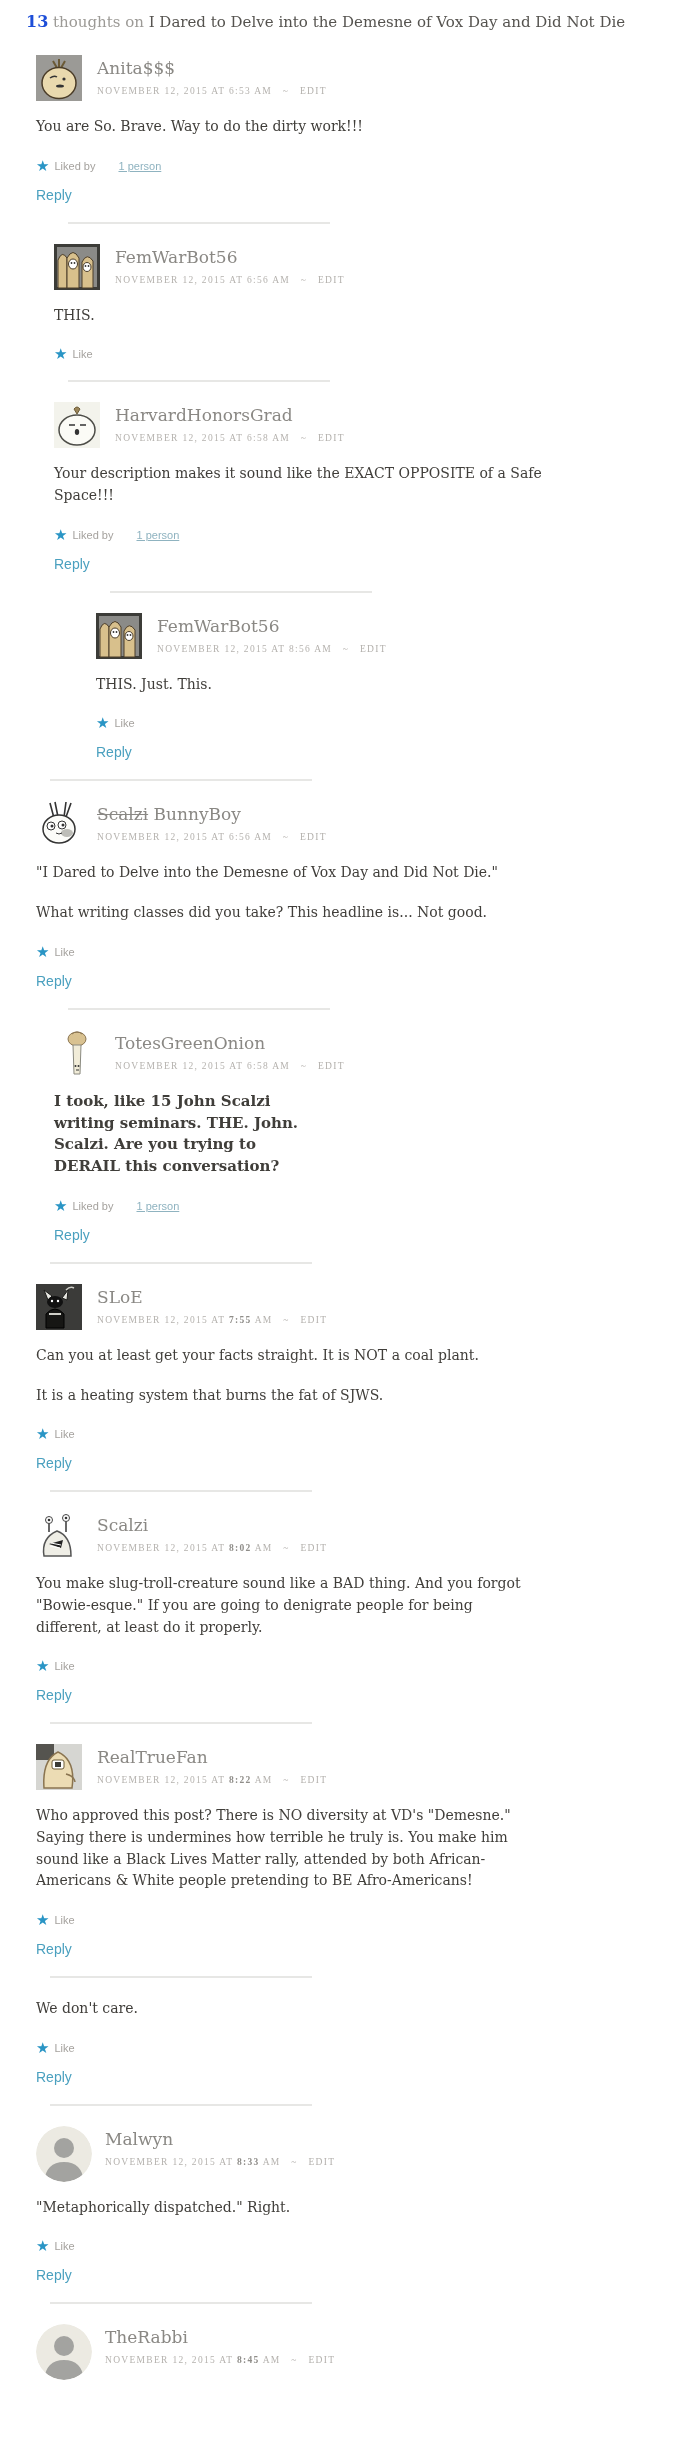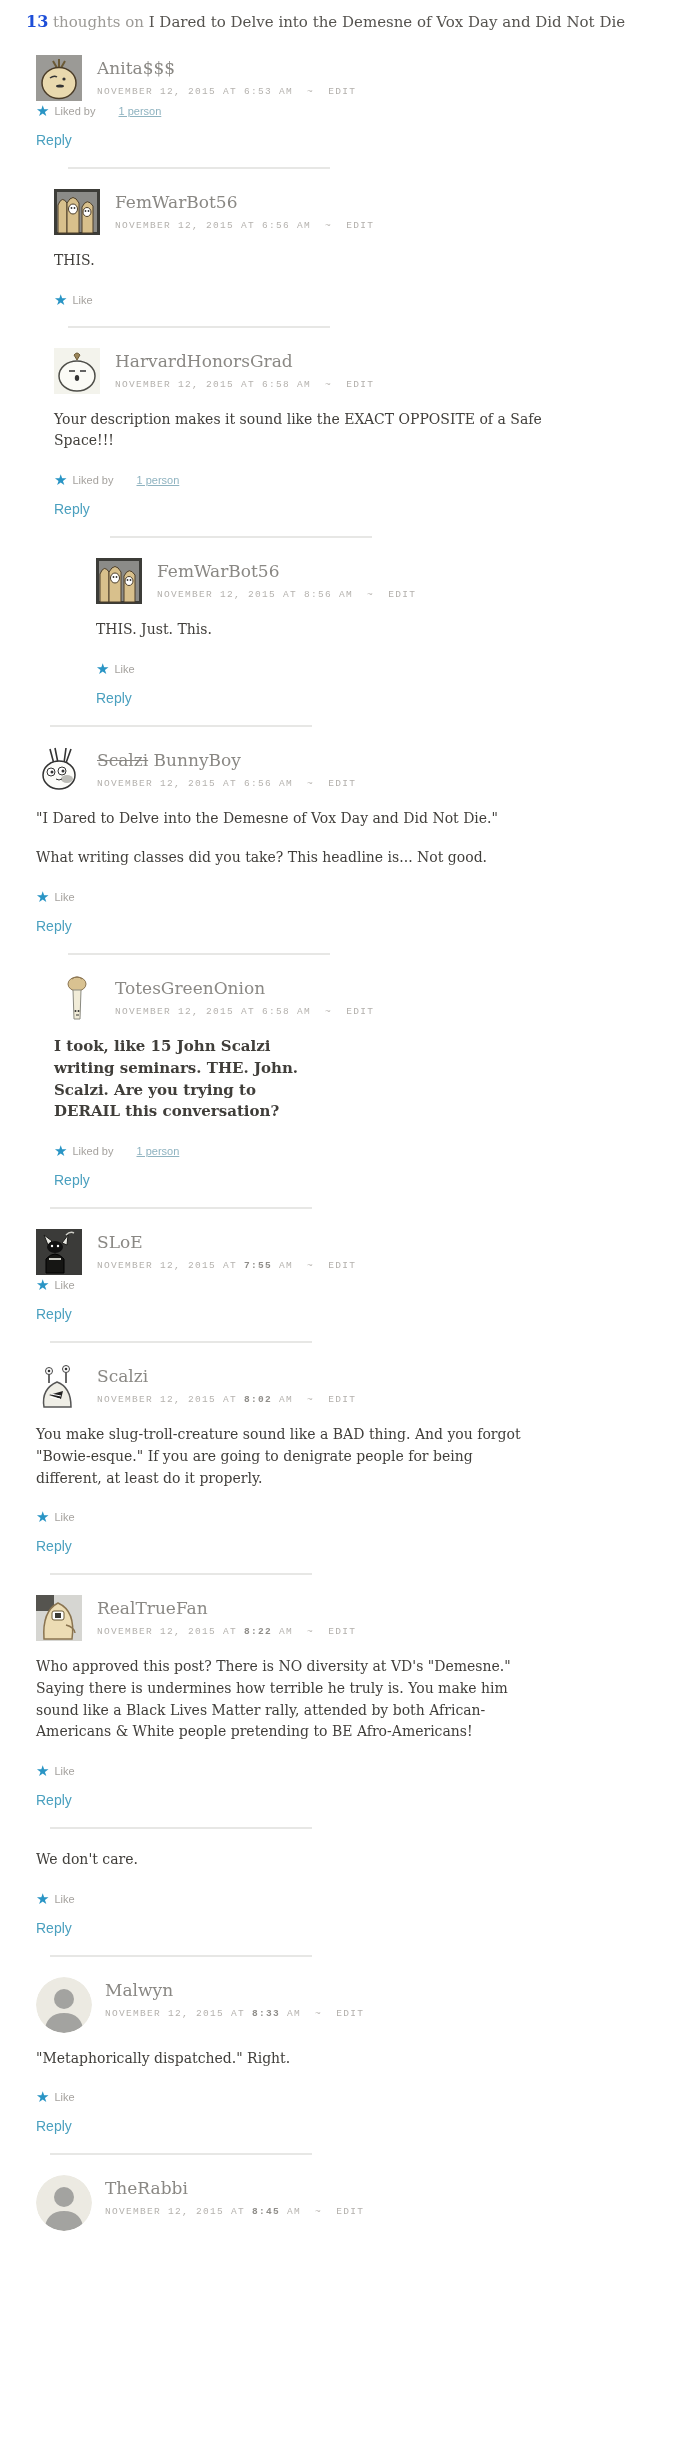--- a/index.html
+++ b/index.html
@@ -24,21 +24,21 @@
 
   .c-head { display:flex; align-items:flex-start; }
   .avatar { width:46px; height:46px; flex:none; margin-right:15px; }
   .avatar svg { display:block; width:100%; height:100%; }
   .avatar.round { width:56px; height:56px; border-radius:50%; overflow:hidden; margin-right:13px; }
 
   .byline { padding-top:3px; }
   .author { font-size:17px; color:#8a8884; }
   .author .struck { text-decoration:line-through; }
   .meta {
-    margin-top:8px; font-family:Liberation Mono, monospace;
+    margin-top:8px; font-family:Liberation Serif, serif;
     font-size:9.5px; letter-spacing:1.3px; color:#b5b2ae; white-space:nowrap;
   }
   .meta .time-bold { font-weight:bold; color:#8f8d89; }
   .meta .tilde { margin:0 7px; }
   .meta .edit-link { color:#b3b0ac; text-decoration:none; cursor:pointer; }
 
   .body { margin-top:15px; font-size:14px; color:#403e3a; line-height:1.55; max-width:505px; }
   .body p { margin:0 0 18px 0; white-space:pre-line; }
   .body.narrow-bold { font-weight:bold; font-size:15px; max-width:258px; line-height:1.45; }
 
@@ -83,20 +83,23 @@
         </div>
         <div class="meta">
           <span class="d-prefix">NOVEMBER 12, 2015 AT</span>
           <span class="d-time">6:53</span>
           <span class="d-am">AM</span>
           <span class="tilde">~</span>
           <a class="edit-link">EDIT</a>
         </div>
       </div>
     </div>
+    <div class="body">
+          <p>You are So. Brave. Way to do the dirty work!!!</p>
+        </div>
     <div class="like-row">
       <span class="star">★</span><span class="like-text">Liked by </span><a class="liked-link">1 person</a>
     </div>
     <a class="reply-link">Reply</a>
   </article>
 <div class="divider" style="margin-left: 42px;"></div>
   <article class="comment lvl1">
     <div class="c-head">
       <div class="avatar">
             <svg viewBox="0 0 46 46">
@@ -300,20 +303,24 @@
         </div>
         <div class="meta">
           <span class="d-prefix">NOVEMBER 12, 2015 AT</span>
           <span class="d-time time-bold">7:55</span>
           <span class="d-am">AM</span>
           <span class="tilde">~</span>
           <a class="edit-link">EDIT</a>
         </div>
       </div>
     </div>
+    <div class="body">
+          <p>Can you at least get your facts straight. It is NOT a coal plant.</p>
+          <p>It is a heating system that burns the fat of SJWS.</p>
+        </div>
     <div class="like-row">
       <span class="star">★</span><span class="like-text">Like</span>
     </div>
     <a class="reply-link">Reply</a>
   </article>
 <div class="divider" style="margin-left: 24px;"></div>
   <article class="comment lvl0">
     <div class="c-head">
       <div class="avatar">
             <svg viewBox="0 0 46 46">

